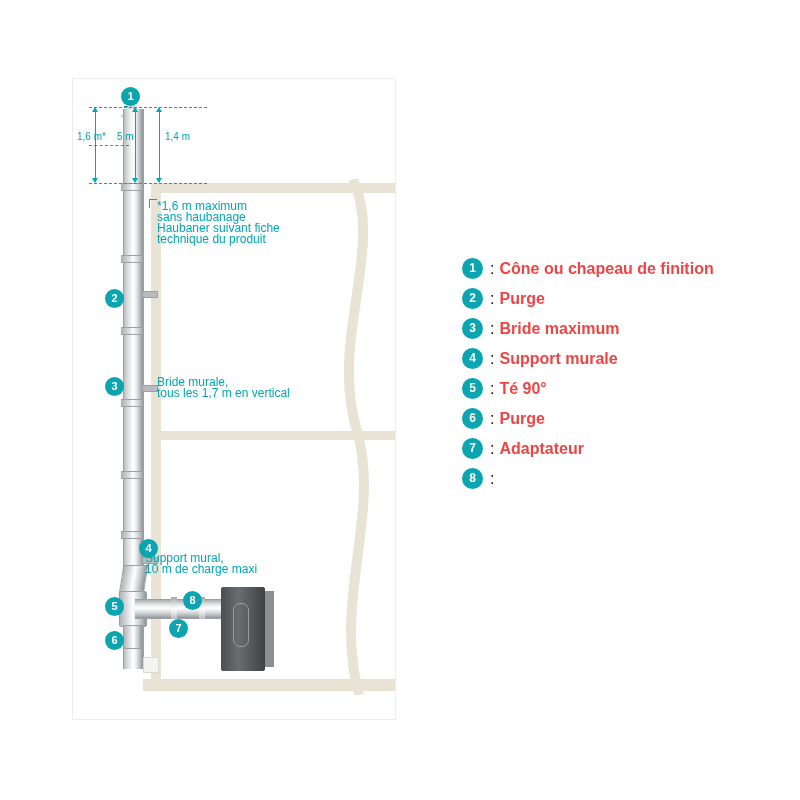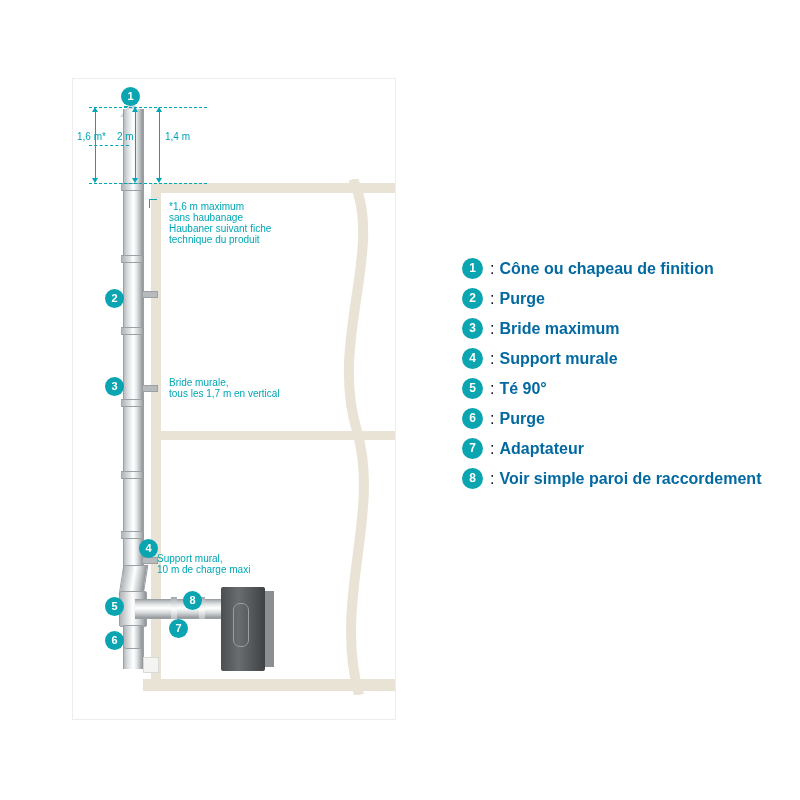--- a/index.html
+++ b/index.html
@@ -263,25 +263,24 @@
   .leader {
     position: absolute;
     background: #0aa5b1;
     height: 1px;
   }
 
   
   .note {
     position: absolute;
     color: #00a7b5;
-    font-size: 10px;
+    font-size: 12px;
     line-height: 11px;
     font-family: "Liberation Sans", sans-serif;
     white-space: pre-line;
-    margin-left: 12px;
   }
   .note-bracket {
     position: absolute;
     border-left: 1px solid #00a7b5;
     border-top: 1px solid #00a7b5;
     width: 7px;
   }
 
   
   #legend {
@@ -309,21 +308,21 @@
     margin-right: 7px;
   }
   .legend-sep {
     flex: 0 0 auto;
     color: #111;
     font-size: 16px;
     line-height: 21px;
     margin-right: 5px;
   }
   .legend-text {
-    color: #0369a1;
+    color: #ef4444;
     font-size: 16px;
     line-height: 21px;
     font-weight: bold;
     font-family: "Liberation Sans", sans-serif;
   }
 </style>
 </head>
 <body>
 
 <div id="canvas">
@@ -375,21 +374,21 @@
 
     <div class="dim-line" style="left:62px; top:30px; height:72px"></div>
     <div class="arrow-up" style="left:59px; top:28px"></div>
     <div class="arrow-down" style="left:59px; top:99px"></div>
 
     <div class="dim-line" style="left:86px; top:30px; height:72px"></div>
     <div class="arrow-up" style="left:83px; top:28px"></div>
     <div class="arrow-down" style="left:83px; top:99px"></div>
 
     <div class="dim-label" style="left:4px; top:52px">1,6 m*</div>
-    <div class="dim-label" style="left:44px; top:52px">2 m</div>
+    <div class="dim-label" style="left:44px; top:52px">5 m</div>
     <div class="dim-label" style="left:92px; top:52px">1,4 m</div>
 
     <div class="note-bracket" style="left:76px; top:120px; height:8px"></div>
     <div class="note" style="left:84px; top:122px">*1,6 m maximum
 sans haubanage
 Haubaner suivant fiche
 technique du produit</div>
 
     <div class="note" style="left:84px; top:298px">Bride murale,
 tous les 1,7 m en vertical</div>
@@ -449,17 +448,16 @@
 
     <div class="legend-row">
       <div class="legend-badge">7</div>
       <div class="legend-sep">:</div>
       <div class="legend-text">Adaptateur</div>
     </div>
 
     <div class="legend-row">
       <div class="legend-badge">8</div>
       <div class="legend-sep">:</div>
-      <div class="legend-text">Voir simple paroi de raccordement</div>
     </div>
 
   </div>
 </div>
 
 </body></html>

